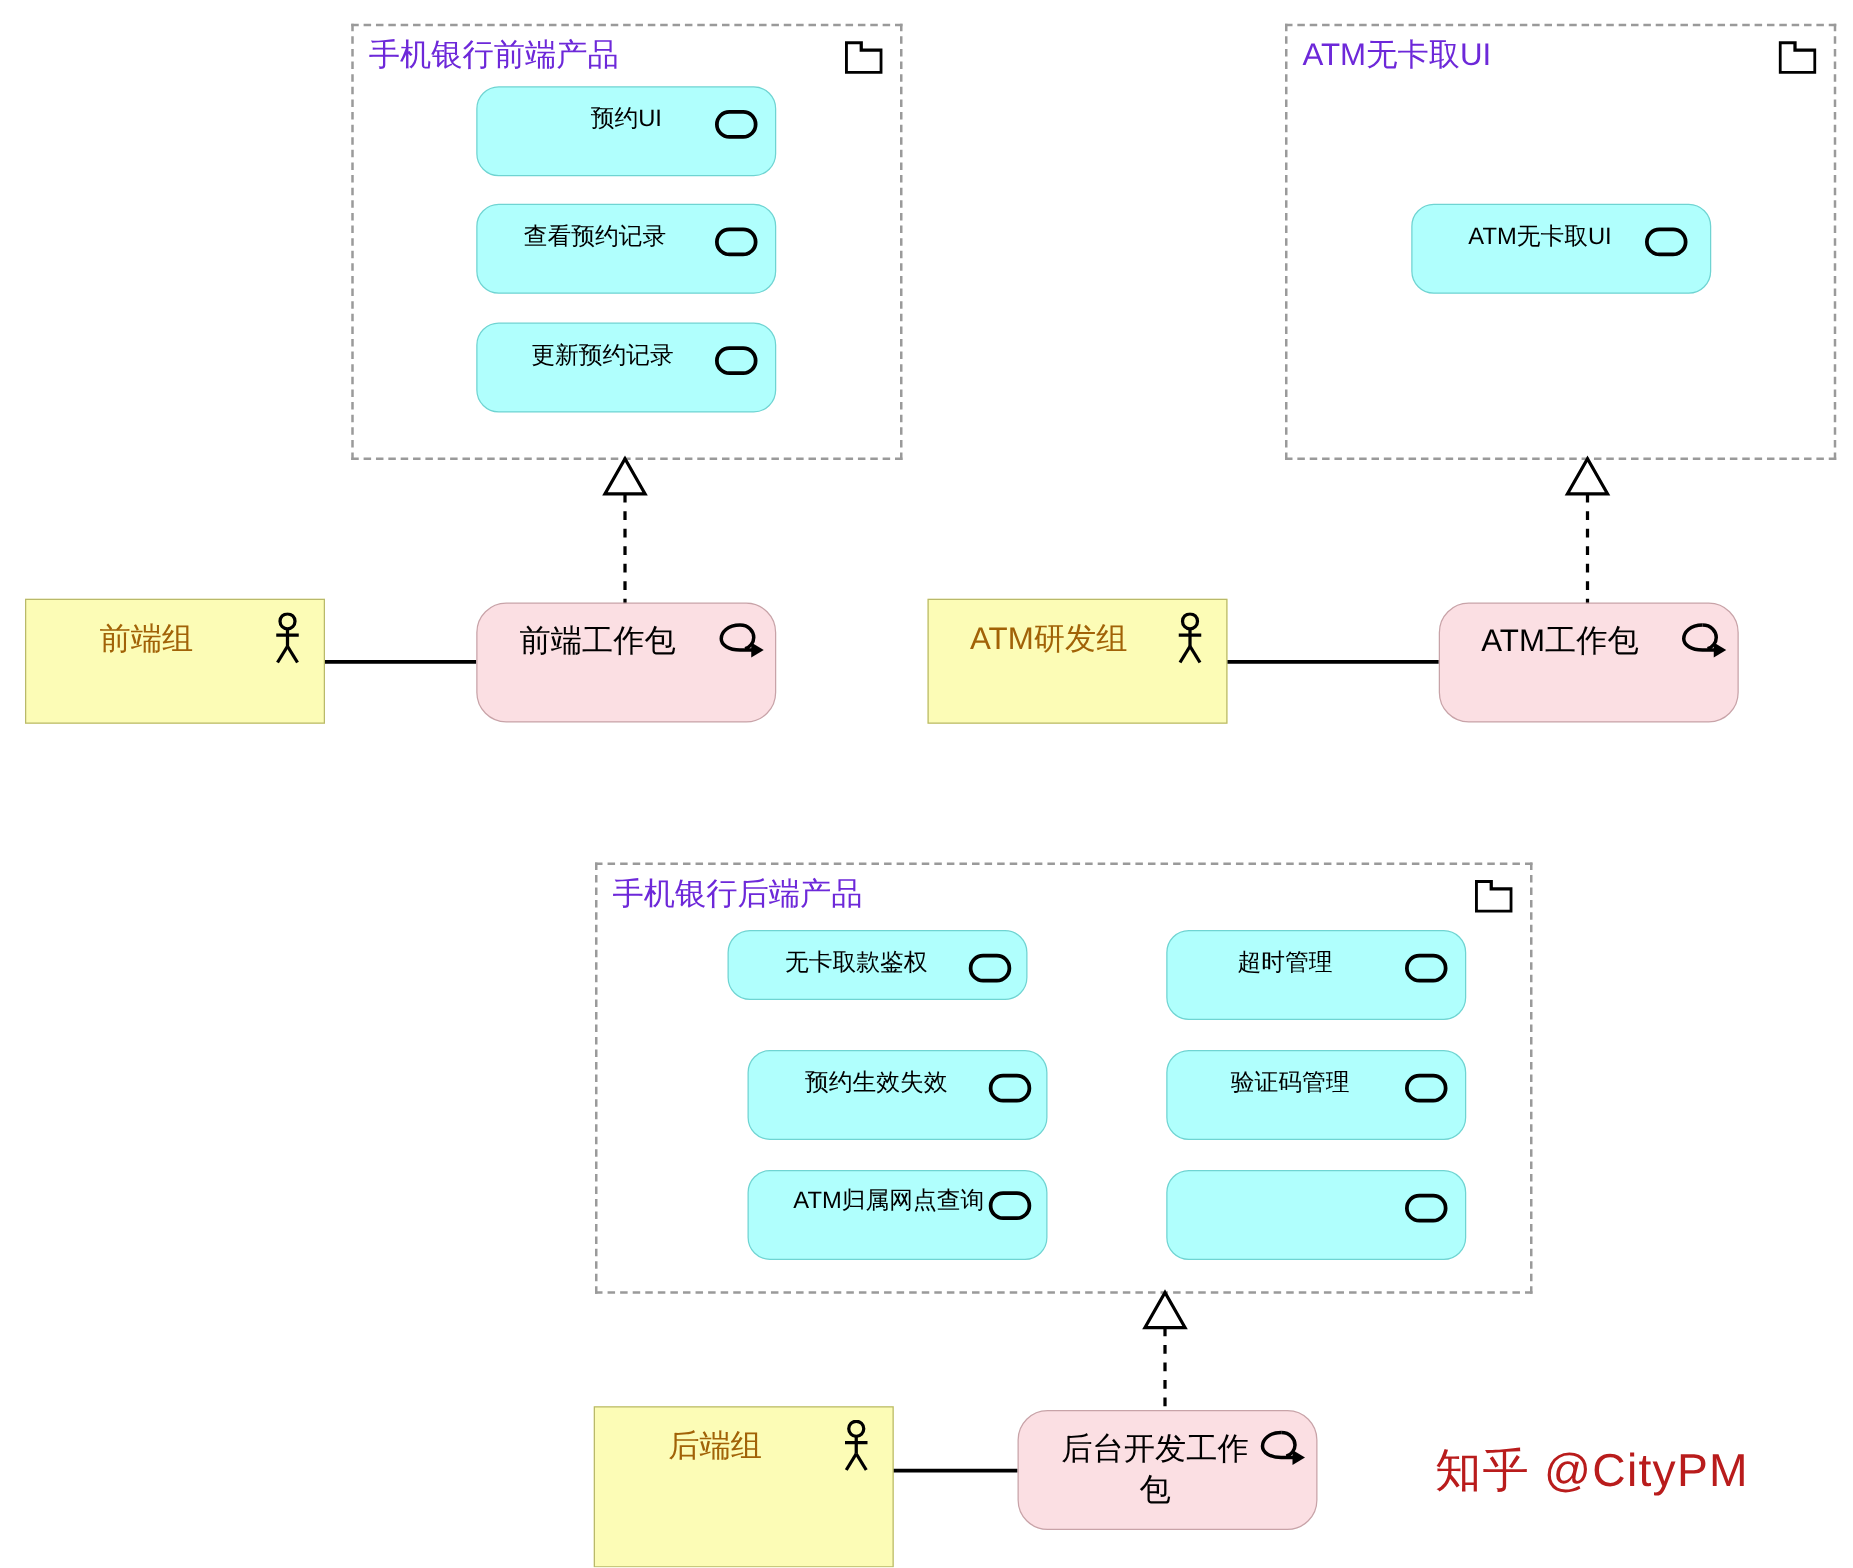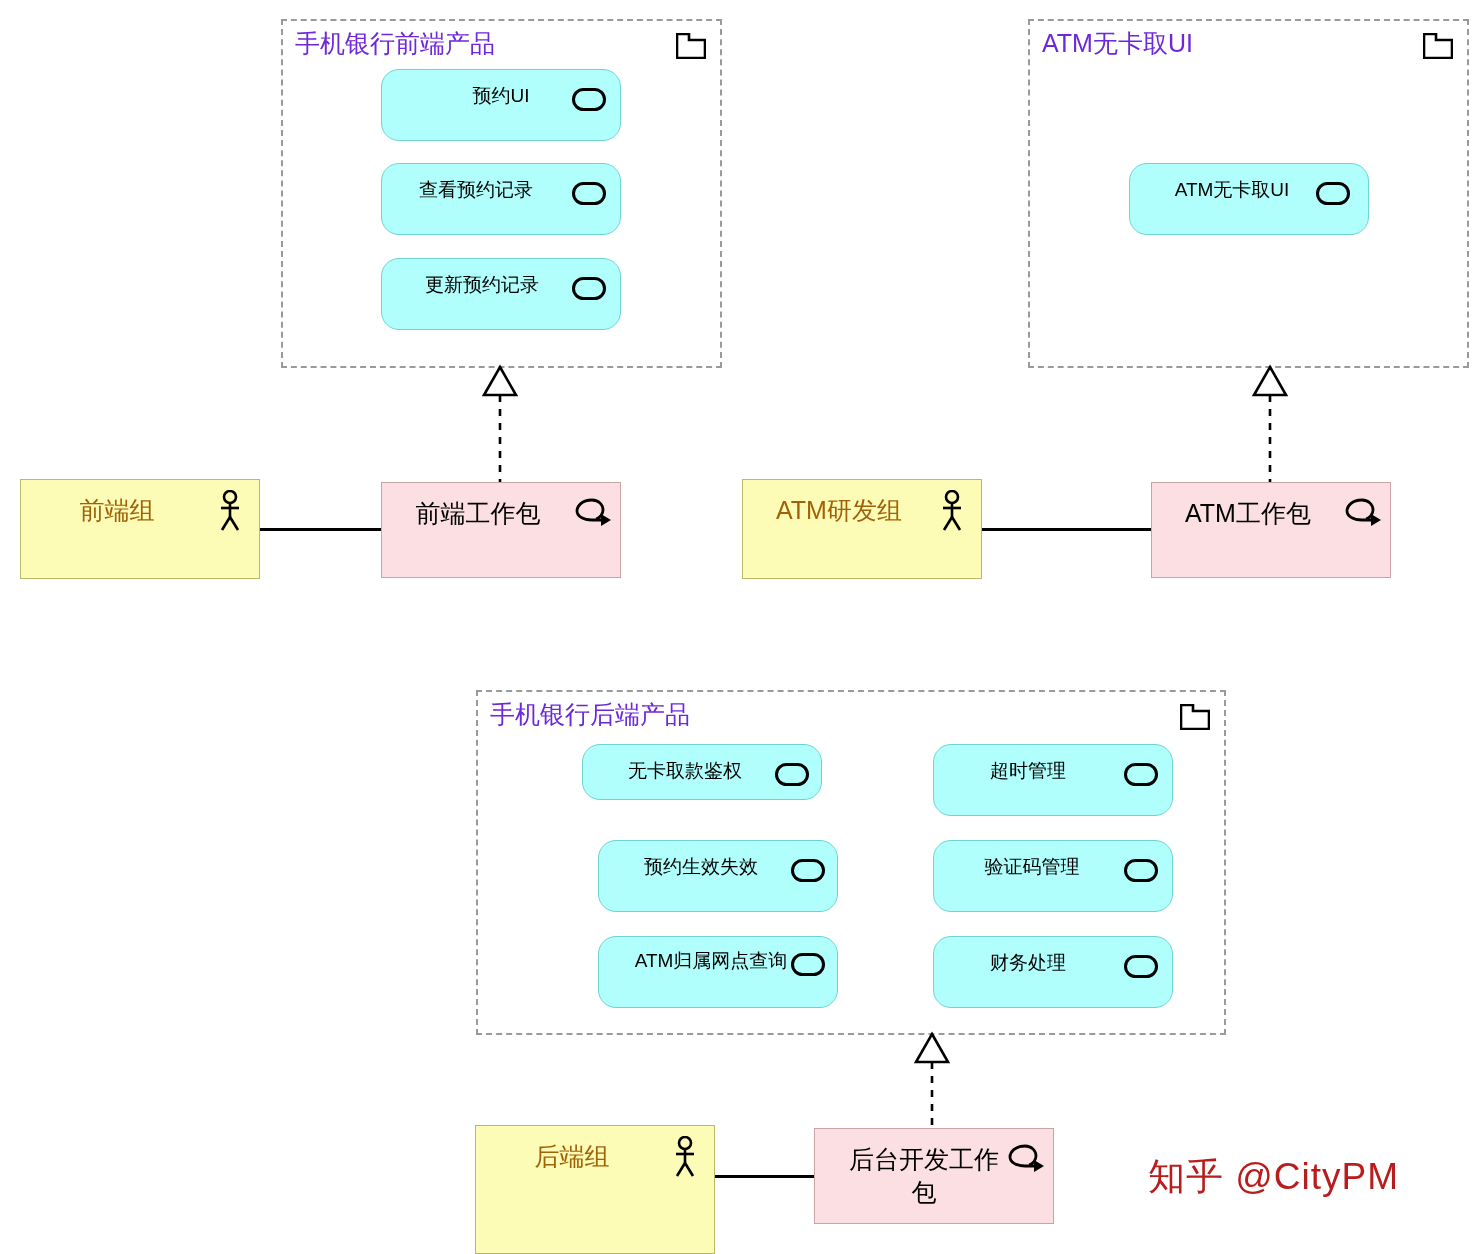--- a/index.html
+++ b/index.html
@@ -95,21 +95,21 @@
     top: 10px;
     width: 26px;
     height: 42px;
   }
 
   
   .wp {
     position: absolute;
     background: #fbdfe3;
     border: 1.5px solid #c8a3a8;
-    border-radius: 0;
+    border-radius: 24px;
     box-sizing: border-box;
   }
   .wp-label {
     position: absolute;
     left: 0;
     right: 0;
     top: 14px;
     text-align: center;
     font-size: 25px;
     color: #000000;
@@ -262,21 +262,20 @@
       <div class="svc-label" style="padding-right:56px;">超时管理</div>
       <div class="pill-icon"></div>
     </div>
 
     <div class="svc" style="left:455px; top:148px; width:240px; height:72px;">
       <div class="svc-label" style="padding-right:48px;">验证码管理</div>
       <div class="pill-icon"></div>
     </div>
 
     <div class="svc" style="left:455px; top:244px; width:240px; height:72px;">
-      <div class="svc-label" style="padding-right:56px;">财务处理</div>
       <div class="pill-icon"></div>
     </div>
   </div>
 
   <svg class="realize" style="left:908px; top:1030px; width:48px; height:105px;" viewBox="0 0 48 105">
     <polygon points="24,4 40,32 8,32" fill="#ffffff" stroke="#000" stroke-width="2.6"></polygon>
     <line x1="24" y1="32" x2="24" y2="105" stroke="#000" stroke-width="2.6" stroke-dasharray="7,7"></line>
   </svg>
 
   <div class="actor" style="left:475px; top:1125px; width:240px; height:129px;">

